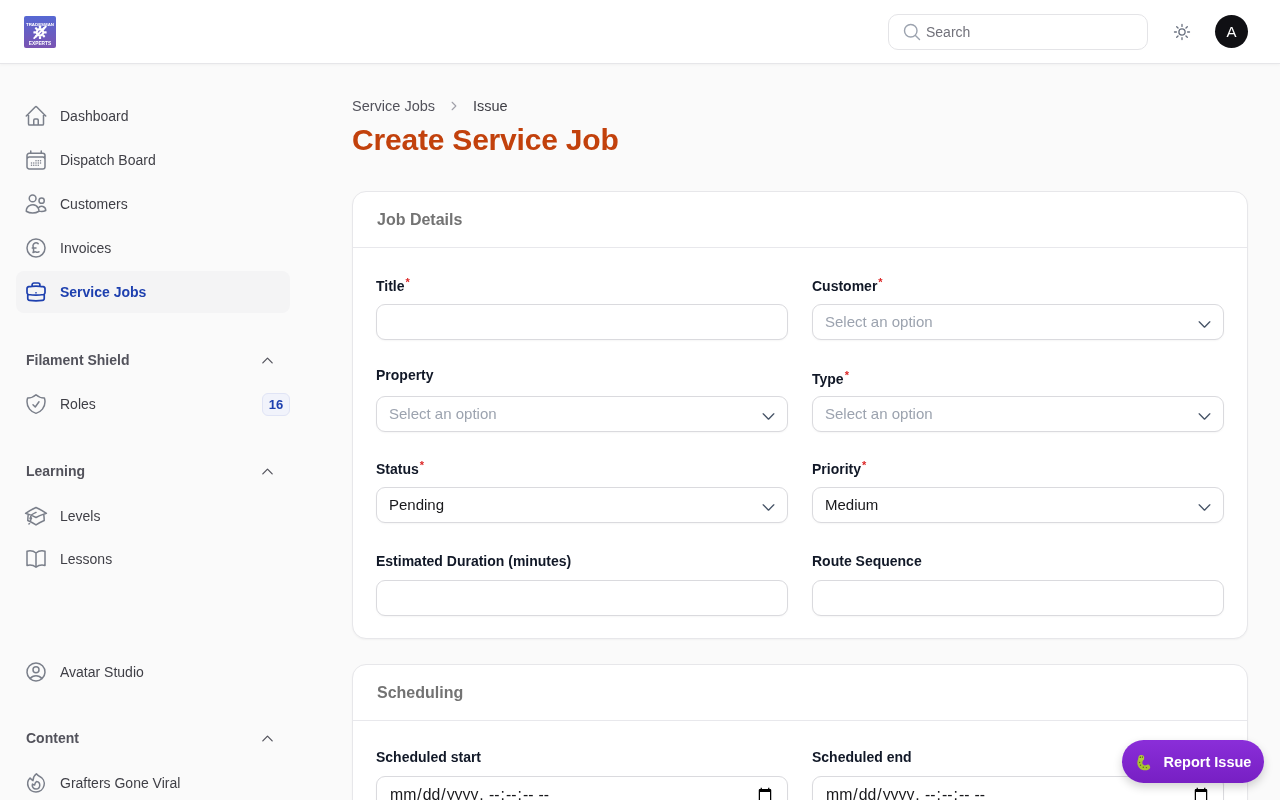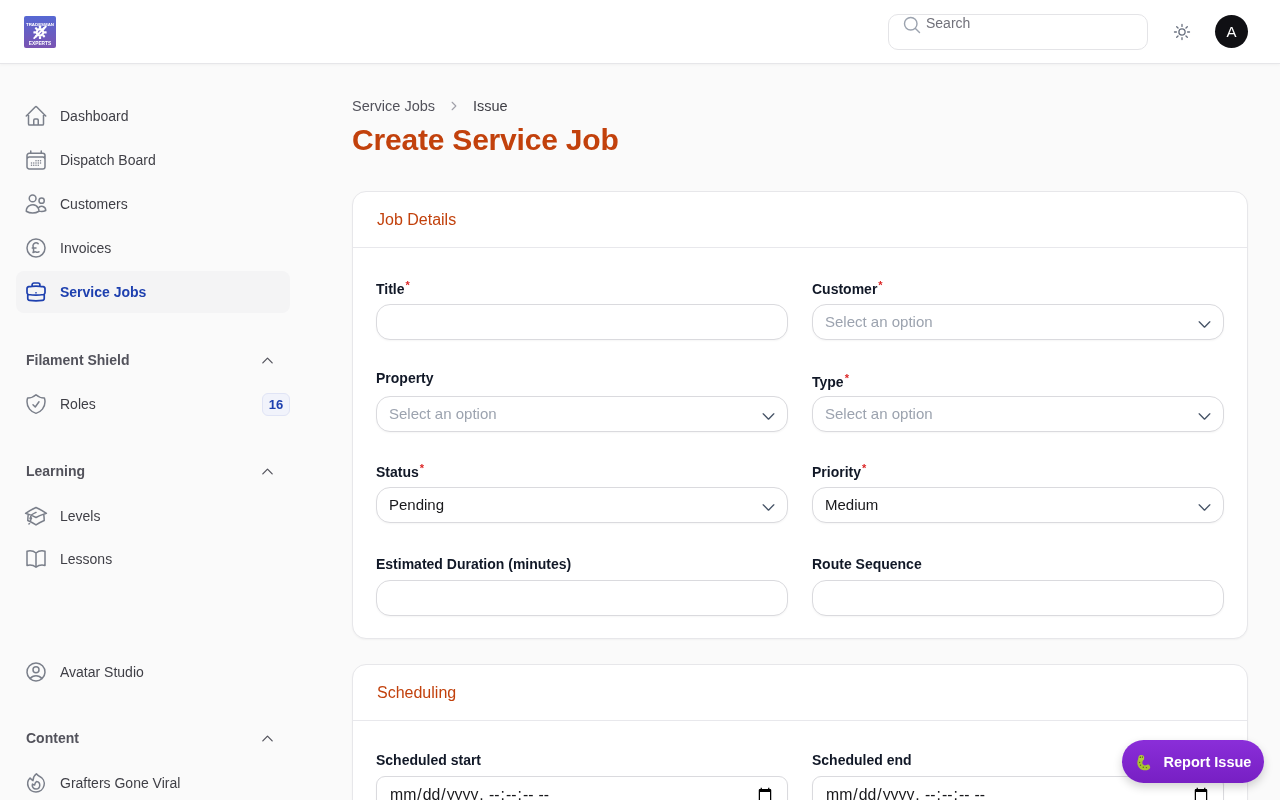--- a/index.html
+++ b/index.html
@@ -1,32 +1,32 @@
 <!DOCTYPE html>
 <html><head>
 <meta charset="utf-8">
 <style>
 *{margin:0;padding:0;box-sizing:border-box}
 html,body{width:1280px;height:800px;overflow:hidden;background:#fafafa;font-family:"Liberation Sans",sans-serif;}
 svg{display:block}
 #topbar{position:absolute;left:0;top:0;width:1280px;height:64px;background:#fff;border-bottom:1px solid #e6e6e9;box-shadow:0 1px 3px rgba(0,0,0,.04);z-index:5}
-#search{position:absolute;left:888px;top:14px;width:260px;height:36px;background:#fff;border:1px solid #e4e4e7;border-radius:10px;display:flex;padding-left:13px;gap:4px}
+#search{position:absolute;left:888px;top:14px;width:260px;height:36px;background:#fff;border:1px solid #e4e4e7;border-radius:10px;display:flex;align-items:center;padding-left:13px;gap:4px}
 #search span{color:#71717a;font-size:14px}
 #avatar{position:absolute;left:1215px;top:15px;width:33px;height:33px;border-radius:50%;background:#101014;color:#fff;display:flex;align-items:center;justify-content:center;font-size:15px;font-weight:500}
 .nav-item{position:absolute;left:16px;width:274px;height:42px;display:flex;align-items:center;padding-left:8px;gap:12px;border-radius:8px;font-size:14px;font-weight:500;color:#3f3f46}
 .nav-item.active{background:#f4f4f5;color:#1e40af;font-weight:600}
 .nav-group{position:absolute;left:26px;width:249px;height:20px;display:flex;align-items:center;justify-content:space-between;font-size:14px;font-weight:700;color:#52525b}
 .badge{margin-left:auto;margin-right:0;min-width:28px;height:23px;background:#f1f3fb;border:1px solid #e0e4f5;border-radius:6px;color:#1e40af;font-size:13px;font-weight:600;display:flex;align-items:center;justify-content:center}
 #crumbs{position:absolute;left:352px;top:96px;height:20px;display:flex;align-items:center;gap:13px;font-size:14.5px;font-weight:500}
 #h1{position:absolute;left:352px;top:123px;font-size:30px;font-weight:700;color:#c2410c;letter-spacing:-.2px}
 .card{position:absolute;left:352px;width:896px;background:#fff;border:1px solid #e7e7ea;border-radius:14px;box-shadow:0 1px 2px rgba(0,0,0,.04)}
-.chead{display:flex;align-items:center;padding:0 24px;border-bottom:1px solid #e8e8ec;font-size:16px;font-weight:400;color:#c2410c}
-.flabel{position:absolute;height:18px;font-size:14px;font-weight:600;color:#111827;line-height:24px}
+.chead{display:flex;align-items:center;padding:0 24px;border-bottom:1px solid #e8e8ec;font-size:16px;font-weight:700;color:#737373}
+.flabel{position:absolute;height:18px;font-size:14px;font-weight:600;color:#111827;line-height:18px}
 .req{color:#dc2626;font-size:11px;vertical-align:5px;margin-left:1px;font-weight:600}
-.inp{position:absolute;width:412px;height:36px;background:#fff;border:1px solid #dadade;border-radius:14px;box-shadow:0 1px 2px rgba(0,0,0,.04)}
+.inp{position:absolute;width:412px;height:36px;background:#fff;border:1px solid #dadade;border-radius:9px;box-shadow:0 1px 2px rgba(0,0,0,.04)}
 .inp .ph{position:absolute;left:12px;top:0;line-height:34px;font-size:15px;color:#9ca3af}
 .inp .val{position:absolute;left:12px;top:0;line-height:34px;font-size:15px;color:#18181b}
 .inp .chev{position:absolute;right:10px;top:11px}
 input.dt{position:absolute;width:412px;height:36px;background:#fff;border:1px solid #dadade;border-radius:9px;box-shadow:0 1px 2px rgba(0,0,0,.04);padding:2px 12px 0 12px;font-family:"Liberation Sans",sans-serif;font-size:15.8px;color:#18181b;outline:none}
 #report{position:absolute;left:1122px;top:740px;width:142px;height:43px;border-radius:22px;background:linear-gradient(180deg,#8a2ed9,#771fc3);display:flex;align-items:center;justify-content:center;gap:9px;color:#fff;font-size:14.5px;font-weight:600;box-shadow:0 4px 10px rgba(0,0,0,.18)}
 </style>
 </head>
 <body>
 <div id="topbar">
   <svg style="position:absolute;left:24px;top:16px" width="32" height="32" viewBox="0 0 32 32">

